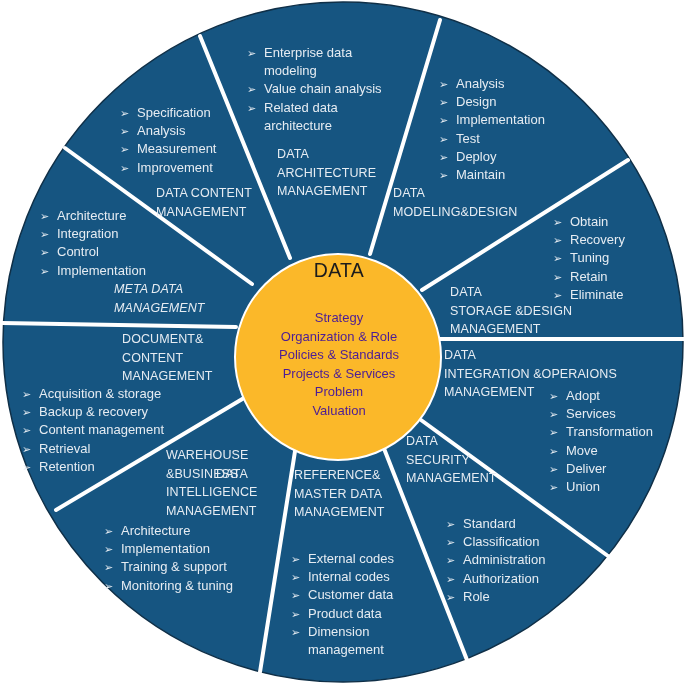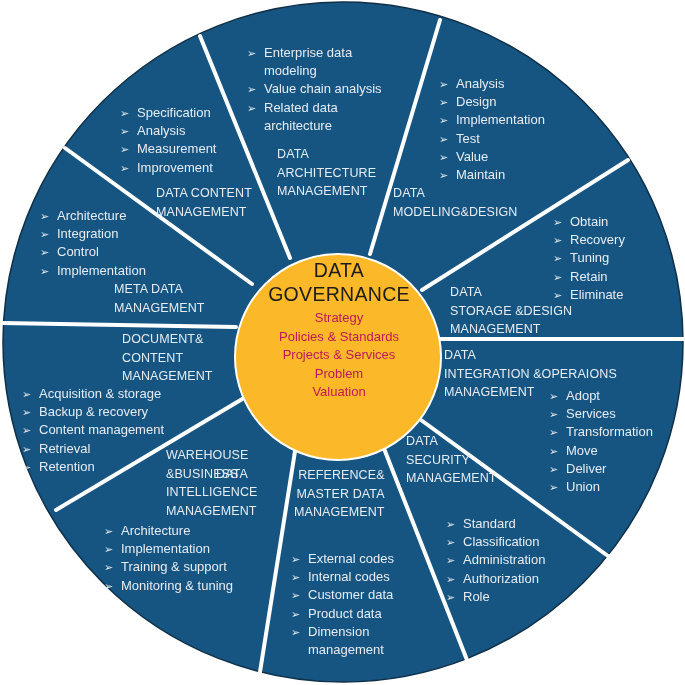--- a/index.html
+++ b/index.html
@@ -30,24 +30,24 @@
     <line x1="296" y1="445" x2="260" y2="672"></line>
     <line x1="244" y1="398" x2="56" y2="510"></line>
     <line x1="236" y1="327" x2="2" y2="323"></line>
     <line x1="252" y1="284" x2="65" y2="148"></line>
   </g>
   <circle cx="338" cy="357" r="103" fill="#fbb829" stroke="#ffffff" stroke-width="2"></circle>
 </svg>
 
 <div class="center-title" style="color: rgb(28, 28, 28);">
   <div>DATA</div>
-  <div>GOVERNANCE</div>
 </div>
-<ul class="center-list" style="color: #be185d;">
+<ul class="center-list" style="color: #4c1d95;">
   <li>Strategy</li>
+  <li>Organization &amp; Role</li>
   <li>Policies &amp; Standards</li>
   <li>Projects &amp; Services</li>
   <li>Problem</li>
   <li>Valuation</li>
 </ul>
 
 <div>
   <ul class="items" style="left: 247px; top: 44px; color: rgb(230, 236, 242);">
     <li><span class="arrow" style="color: rgb(230, 236, 242);">➢</span><span>Enterprise data
 modeling</span></li>
@@ -59,21 +59,21 @@
 ARCHITECTURE
 MANAGEMENT</div>
 </div>
 
 <div>
   <ul class="items" style="left: 439px; top: 75px; color: rgb(230, 236, 242);">
     <li><span class="arrow" style="color: rgb(230, 236, 242);">➢</span><span>Analysis</span></li>
     <li><span class="arrow" style="color: rgb(230, 236, 242);">➢</span><span>Design</span></li>
     <li><span class="arrow" style="color: rgb(230, 236, 242);">➢</span><span>Implementation</span></li>
     <li><span class="arrow" style="color: rgb(230, 236, 242);">➢</span><span>Test</span></li>
-    <li><span class="arrow" style="color: rgb(230, 236, 242);">➢</span><span>Value</span></li>
+    <li><span class="arrow" style="color: rgb(230, 236, 242);">➢</span><span>Deploy</span></li>
     <li><span class="arrow" style="color: rgb(230, 236, 242);">➢</span><span>Maintain</span></li>
   </ul>
   <div class="title" style="left: 393px; top: 184px; color: rgb(230, 236, 242);">DATA
 MODELING&amp;DESIGN</div>
 </div>
 
 <div>
   <ul class="items" style="left: 553px; top: 213px; color: rgb(230, 236, 242);">
     <li><span class="arrow" style="color: rgb(230, 236, 242);">➢</span><span>Obtain</span></li>
     <li><span class="arrow" style="color: rgb(230, 236, 242);">➢</span><span>Recovery</span></li>
@@ -107,21 +107,21 @@
   <ul class="items" style="left: 446px; top: 515px; color: rgb(230, 236, 242);">
     <li><span class="arrow" style="color: rgb(230, 236, 242);">➢</span><span>Standard</span></li>
     <li><span class="arrow" style="color: rgb(230, 236, 242);">➢</span><span>Classification</span></li>
     <li><span class="arrow" style="color: rgb(230, 236, 242);">➢</span><span>Administration</span></li>
     <li><span class="arrow" style="color: rgb(230, 236, 242);">➢</span><span>Authorization</span></li>
     <li><span class="arrow" style="color: rgb(230, 236, 242);">➢</span><span>Role</span></li>
   </ul>
 </div>
 
 <div>
-  <div class="title" style="left: 294px; top: 466px; color: rgb(230, 236, 242); text-align: right;">REFERENCE&amp;
+  <div class="title" style="left: 294px; top: 466px; color: rgb(230, 236, 242);">REFERENCE&amp;
 MASTER DATA
 MANAGEMENT</div>
   <ul class="items" style="left: 291px; top: 550px; color: rgb(230, 236, 242);">
     <li><span class="arrow" style="color: rgb(230, 236, 242);">➢</span><span>External codes</span></li>
     <li><span class="arrow" style="color: rgb(230, 236, 242);">➢</span><span>Internal codes</span></li>
     <li><span class="arrow" style="color: rgb(230, 236, 242);">➢</span><span>Customer data</span></li>
     <li><span class="arrow" style="color: rgb(230, 236, 242);">➢</span><span>Product data</span></li>
     <li><span class="arrow" style="color: rgb(230, 236, 242);">➢</span><span>Dimension
 management</span></li>
   </ul>
@@ -156,21 +156,21 @@
   </ul>
 </div>
 
 <div>
   <ul class="items" style="left: 40px; top: 207px; color: rgb(230, 236, 242);">
     <li><span class="arrow" style="color: rgb(230, 236, 242);">➢</span><span>Architecture</span></li>
     <li><span class="arrow" style="color: rgb(230, 236, 242);">➢</span><span>Integration</span></li>
     <li><span class="arrow" style="color: rgb(230, 236, 242);">➢</span><span>Control</span></li>
     <li><span class="arrow" style="color: rgb(230, 236, 242);">➢</span><span>Implementation</span></li>
   </ul>
-  <div class="title" style="left: 114px; top: 280px; color: rgb(230, 236, 242);">META DATA
+  <div class="title" style="left: 114px; top: 280px; color: rgb(230, 236, 242); font-style: italic;">META DATA
 MANAGEMENT</div>
 </div>
 
 <div>
   <ul class="items" style="left: 120px; top: 104px; color: rgb(230, 236, 242);">
     <li><span class="arrow" style="color: rgb(230, 236, 242);">➢</span><span>Specification</span></li>
     <li><span class="arrow" style="color: rgb(230, 236, 242);">➢</span><span>Analysis</span></li>
     <li><span class="arrow" style="color: rgb(230, 236, 242);">➢</span><span>Measurement</span></li>
     <li><span class="arrow" style="color: rgb(230, 236, 242);">➢</span><span>Improvement</span></li>
   </ul>

